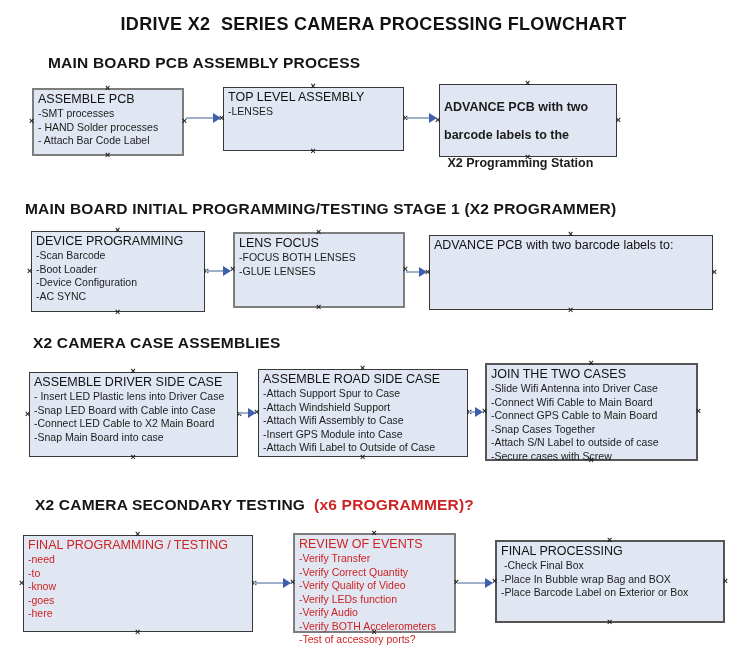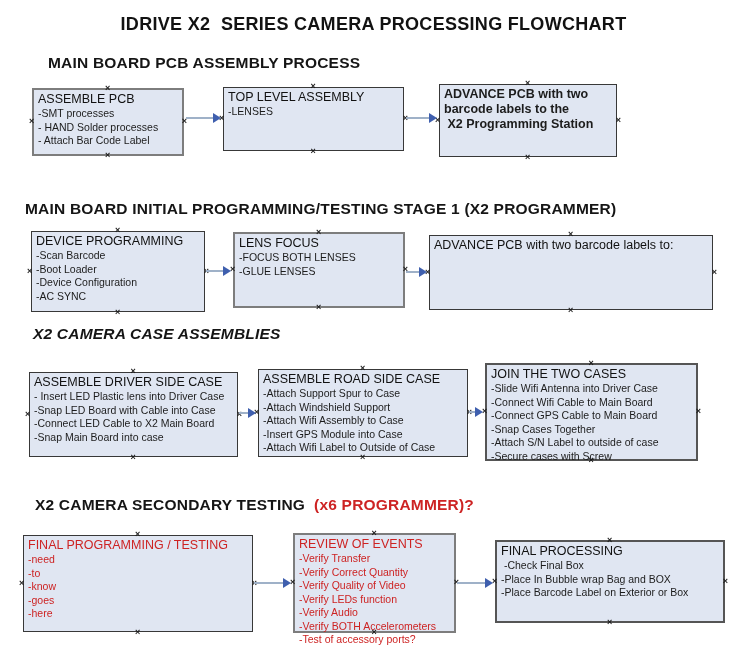--- a/index.html
+++ b/index.html
@@ -13,21 +13,21 @@
   .section-heading .accent{color:var(--red-text);}
   .flow-box{
     position:absolute;background:var(--box-fill);
     border:1px solid var(--box-border);
     padding:2px 4px;box-sizing:border-box;overflow:visible;
   }
   .flow-box.thick{border:2px solid var(--box-border-thick);}
   .flow-box.medium{border:2px solid #555555;}
   .box-title{font-weight:normal;font-size:12.5px;line-height:15px;color:#111111;white-space:pre;}
   .box-line{font-size:10.5px;line-height:13.5px;color:#1c1c1c;white-space:pre;}
-  .box-line.bold{font-weight:bold;font-size:12.5px;line-height:15px;}
+  .box-line.bold{font-weight:bold;font-size:12.5px;line-height:15px;margin-top:13px;}
   .flow-box.red .box-title,.flow-box.red .box-line{color:var(--red-text);}
   .handle{position:absolute;font-size:9px;line-height:9px;color:#1a1a1a;font-weight:bold;}
   .h-top{top:-6px;left:50%;margin-left:-3px;}
   .h-bottom{bottom:-6px;left:50%;margin-left:-3px;}
   .h-left{left:-5px;top:50%;margin-top:-5px;}
   .h-right{right:-5px;top:50%;margin-top:-5px;}
   .arrow{position:absolute;height:10px;}
   .arrow .line{position:absolute;left:0;right:5px;top:4px;height:2px;background:var(--arrow-line);}
   .arrow .head{
     position:absolute;right:0;top:0;width:0;height:0;
@@ -106,21 +106,21 @@
         <span class="handle h-right">×</span>
       </div>
       <div class="arrow" style="left: 206px; top: 266px; width: 25px;">
         <div class="line"></div>
         <div class="head"></div>
       </div>
       <div class="arrow" style="left: 406px; top: 267px; width: 21px;">
         <div class="line"></div>
         <div class="head"></div>
       </div>
-      <div class="section-heading" style="left: 33px; top: 325px; font-style: italic;"><span>X2 CAMERA CASE ASSEMBLIES</span></div>
+      <div class="section-heading" style="left: 33px; top: 334px;"><span>X2 CAMERA CASE ASSEMBLIES</span></div>
       <div class="flow-box" style="left: 29px; top: 372px; width: 209px; height: 85px;">
         <div class="box-title">ASSEMBLE DRIVER SIDE CASE</div>
         <div class="box-line">- Insert LED Plastic lens into Driver Case</div>
         <div class="box-line">-Snap LED Board with Cable into Case</div>
         <div class="box-line">-Connect LED Cable to X2 Main Board</div>
         <div class="box-line">-Snap Main Board into case</div>
         <span class="handle h-top">×</span>
         <span class="handle h-bottom">×</span>
         <span class="handle h-left">×</span>
         <span class="handle h-right">×</span>

